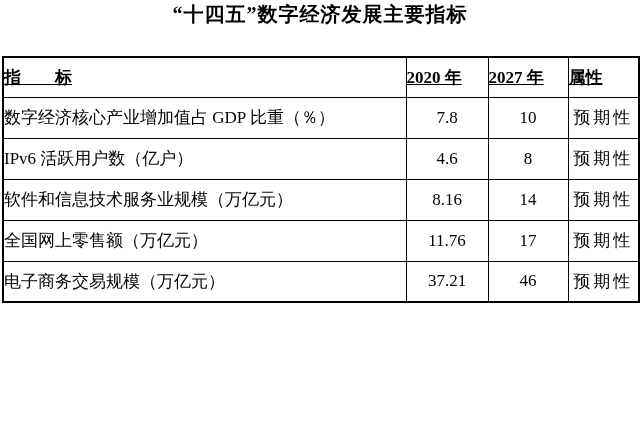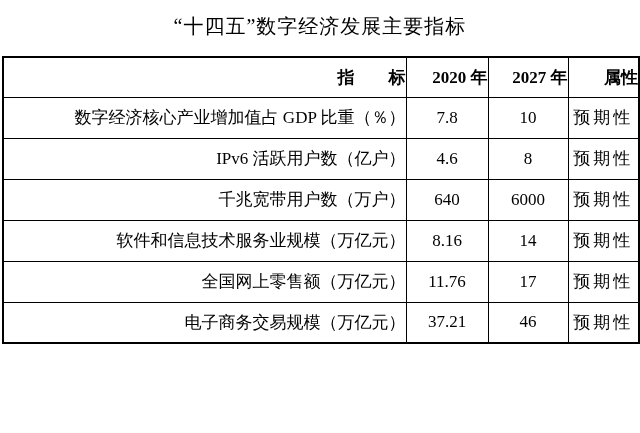--- a/index.html
+++ b/index.html
@@ -13,25 +13,25 @@
     position: relative;
     width: 640px;
     height: 433px;
     background: #ffffff;
     overflow: hidden;
   }
   .title {
     margin: 0;
     box-sizing: border-box;
     height: 56px;
-    padding-top: 13px;
+    padding-top: 1px;
     text-align: center;
     font-size: 20px;
     line-height: 26px;
-    font-weight: normal;
+    font-weight: bold;
     letter-spacing: 1px;
   }
   table.indicators {
     border-collapse: collapse;
     table-layout: fixed;
     width: 636px;
     margin-left: 2px;
     border: 2px solid #000000;
   }
   table.indicators th,
@@ -39,24 +39,25 @@
     border: 1px solid #000000;
     font-size: 17px;
     padding: 0;
     overflow: hidden;
     white-space: nowrap;
   }
   table.indicators thead tr { height: 40px; }
   table.indicators tbody tr { height: 41px; }
   th.col-head {
     font-weight: bold;
-    text-align: right;
+    text-align: left;
+    text-decoration: underline;
   }
   td.cell-indicator {
-    text-align: right;
+    text-align: left;
     padding-left: 9px;
   }
   td.cell-num {
     text-align: center;
   }
   td.cell-attr {
     text-align: center;
     letter-spacing: 3px;
     padding-left: 3px;
   }
@@ -90,26 +91,20 @@
         <td class="cell-num">10</td>
         <td class="cell-attr">预期性</td>
       </tr>
       <tr>
         <td class="cell-indicator">IPv6 活跃用户数（亿户）</td>
         <td class="cell-num">4.6</td>
         <td class="cell-num">8</td>
         <td class="cell-attr">预期性</td>
       </tr>
       <tr>
-        <td class="cell-indicator">千兆宽带用户数（万户）</td>
-        <td class="cell-num">640</td>
-        <td class="cell-num">6000</td>
-        <td class="cell-attr">预期性</td>
-      </tr>
-      <tr>
         <td class="cell-indicator">软件和信息技术服务业规模（万亿元）</td>
         <td class="cell-num">8.16</td>
         <td class="cell-num">14</td>
         <td class="cell-attr">预期性</td>
       </tr>
       <tr>
         <td class="cell-indicator">全国网上零售额（万亿元）</td>
         <td class="cell-num">11.76</td>
         <td class="cell-num">17</td>
         <td class="cell-attr">预期性</td>

